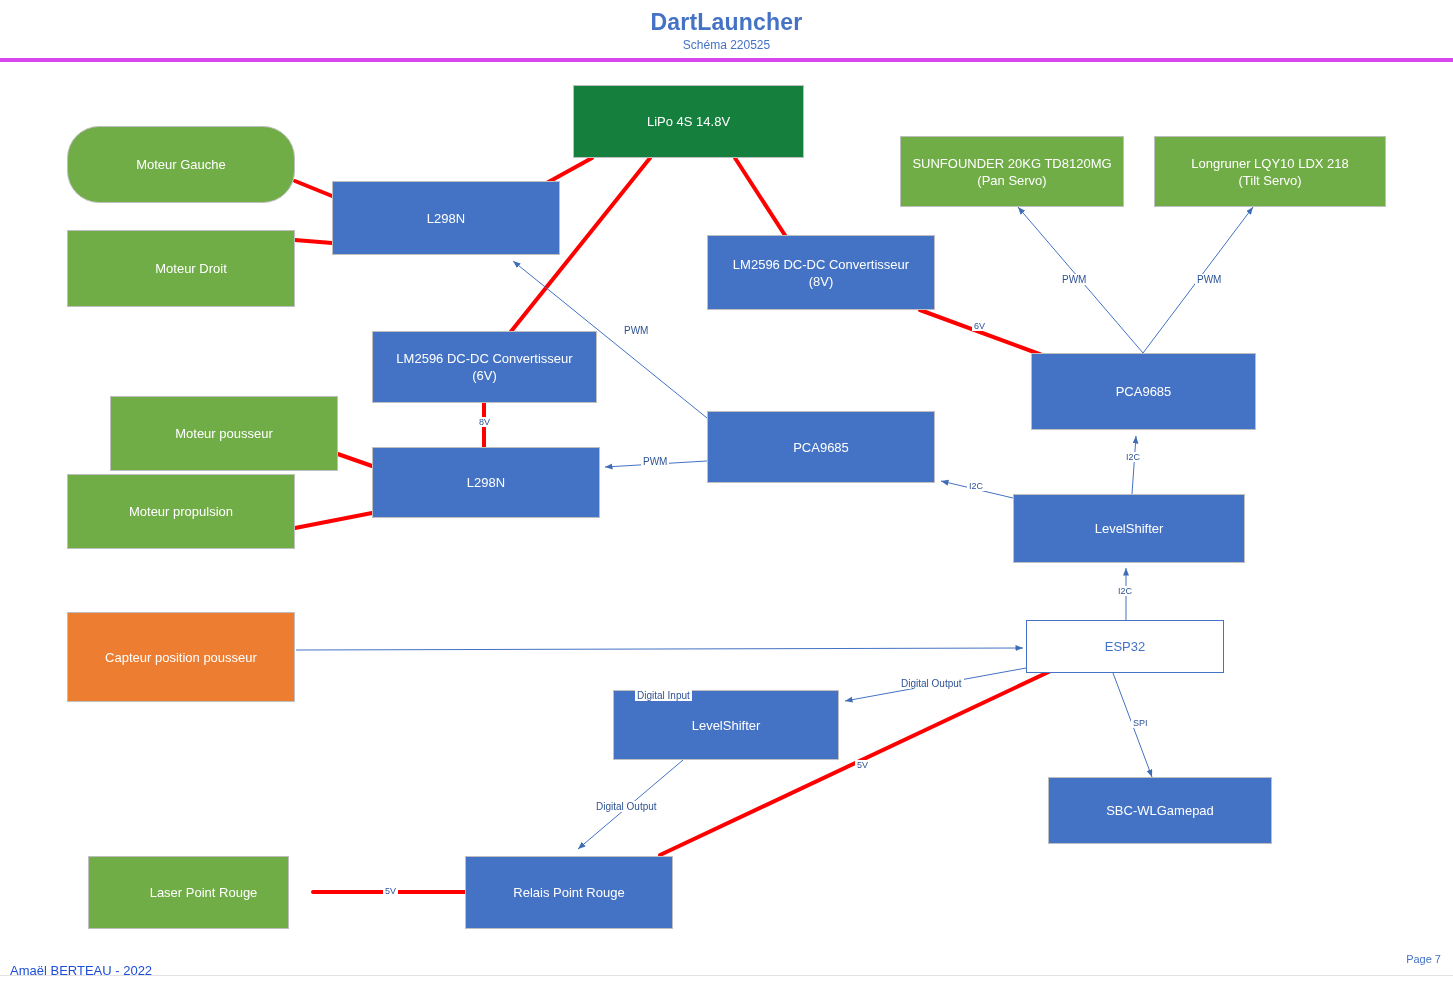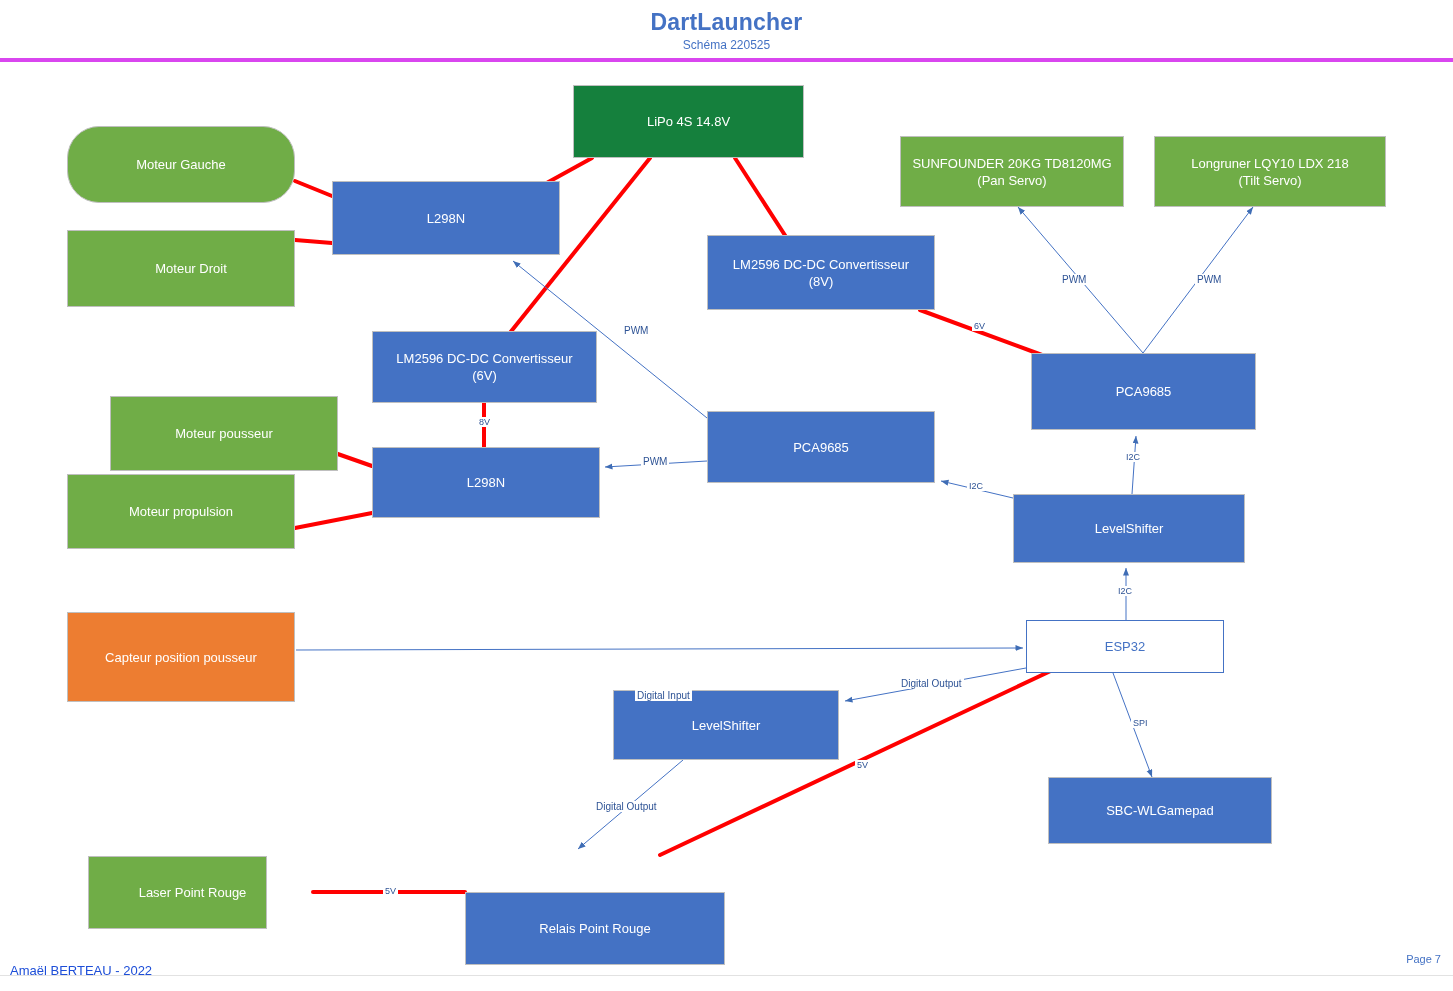--- a/index.html
+++ b/index.html
@@ -252,25 +252,25 @@
   </div>
 
   <div class="node blue" style="left:613px; top:690px; width:226px; height:70px;">
     <span>LevelShifter</span>
   </div>
 
   <div class="node blue" style="left:1048px; top:777px; width:224px; height:67px;">
     <span>SBC-WLGamepad</span>
   </div>
 
-  <div class="node green" style="left:88px; top:856px; width:179px; height:73px;padding-left:36px;">
+  <div class="node green" style="left:88px; top:856px; width:201px; height:73px;padding-left:36px;">
     <span>Laser Point Rouge</span>
   </div>
 
-  <div class="node blue" style="left:465px; top:856px; width:260px; height:73px;margin-top:36px;">
+  <div class="node blue" style="left:465px; top:856px; width:208px; height:73px;">
     <span>Relais Point Rouge</span>
   </div>
 
   <div class="wire-label big" style="left:622px; top:325px;">PWM</div>
 
   <div class="wire-label big" style="left:641px; top:456px;">PWM</div>
 
   <div class="wire-label big" style="left:1060px; top:274px;">PWM</div>
 
   <div class="wire-label big" style="left:1195px; top:274px;">PWM</div>

